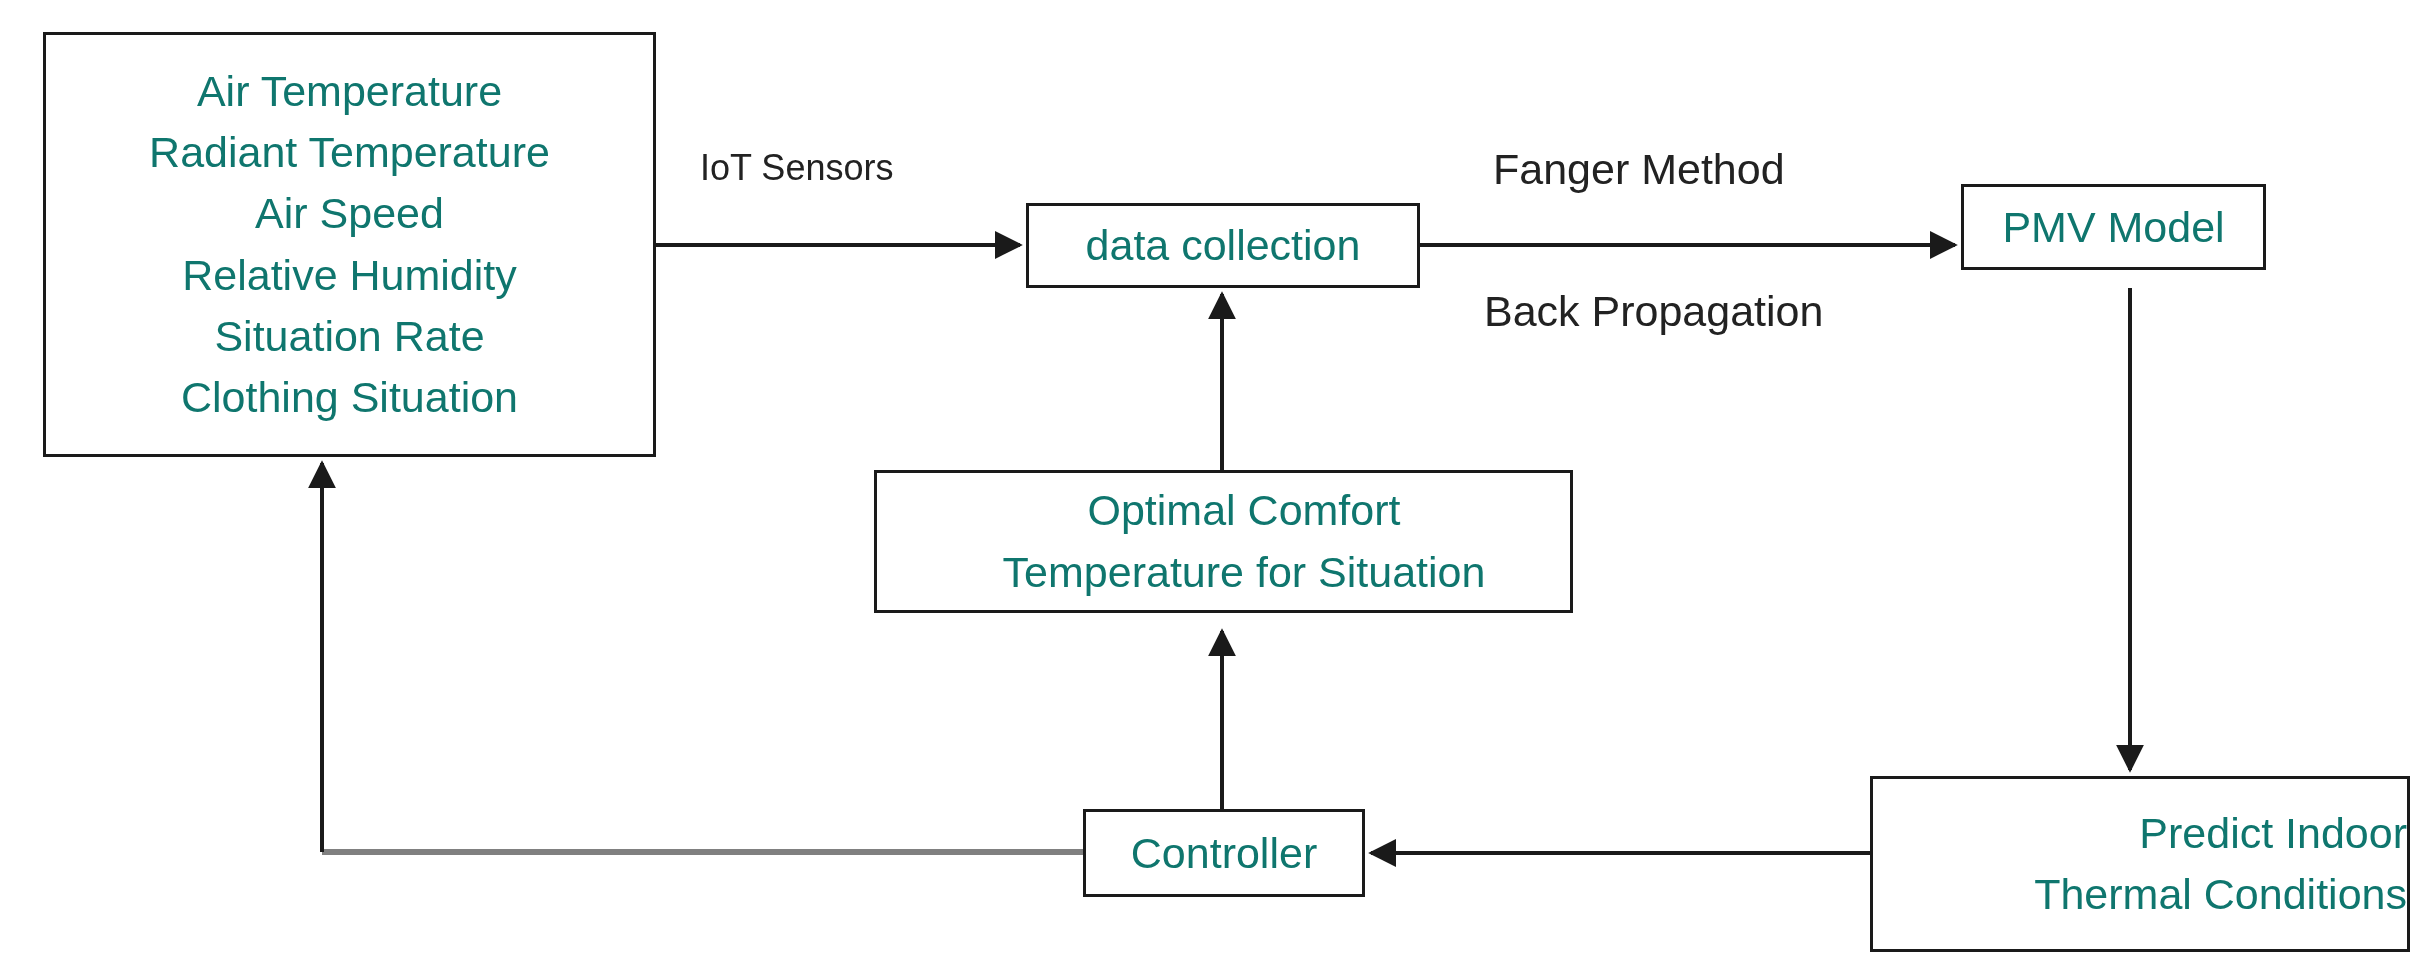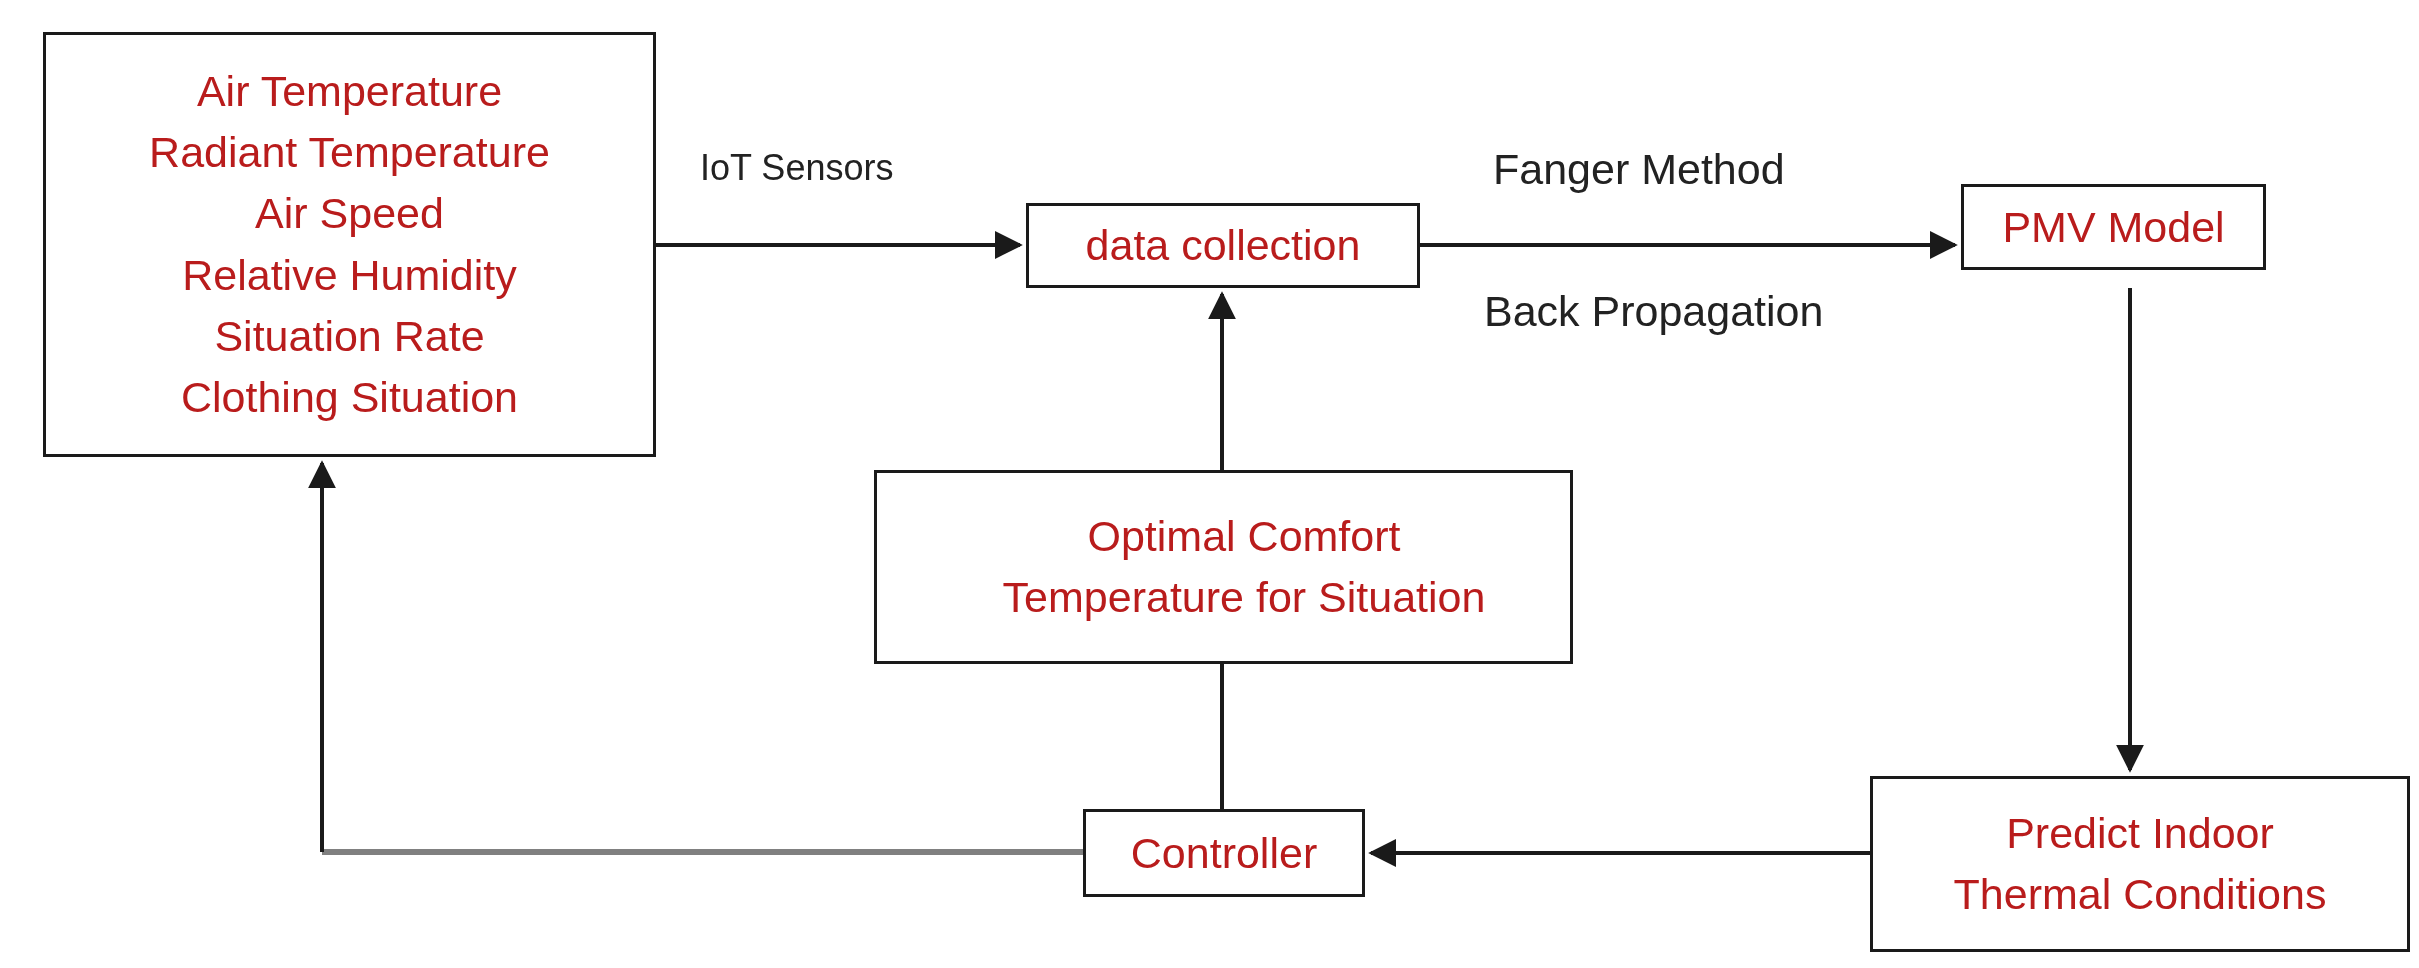--- a/index.html
+++ b/index.html
@@ -24,21 +24,21 @@
   }
   .node {
     position: absolute;
     box-sizing: border-box;
     border: 3px solid #1a1a1a;
     background: #ffffff;
     display: flex;
     flex-direction: column;
     align-items: center;
     justify-content: center;
-    color: #b91c1c;
+    color: #0f766e;
     text-align: center;
     line-height: 1.32;
     white-space: pre;
   }
   .node-line {
     display: block;
     white-space: pre;
   }
   .edge-label {
     position: absolute;
@@ -55,33 +55,34 @@
   }
   #node-data-collection {
     left: 1026px; top: 203px; width: 394px; height: 85px;
     font-size: 43px;
   }
   #node-pmv-model {
     left: 1961px; top: 184px; width: 305px; height: 86px;
     font-size: 43px;
   }
   #node-optimal-comfort {
-    left: 874px; top: 470px; width: 699px; height: 194px;
+    left: 874px; top: 470px; width: 699px; height: 143px;
     font-size: 43px;
     line-height: 1.42;
     padding-left: 41px;
   }
   #node-controller {
     left: 1083px; top: 809px; width: 282px; height: 88px;
     font-size: 43px;
   }
   #node-predict-indoor {
     left: 1870px; top: 776px; width: 540px; height: 176px;
     font-size: 43px;
     line-height: 1.42;
+    align-items: flex-end;
   }
 
   
   #label-iot-sensors   { left: 700px;  top: 150px; font-size: 36px; }
   #label-fanger-method { left: 1493px; top: 148px; font-size: 43px; }
   #label-back-prop     { left: 1484px; top: 290px; font-size: 43px; }
 </style>
 </head>
 <body>
 

